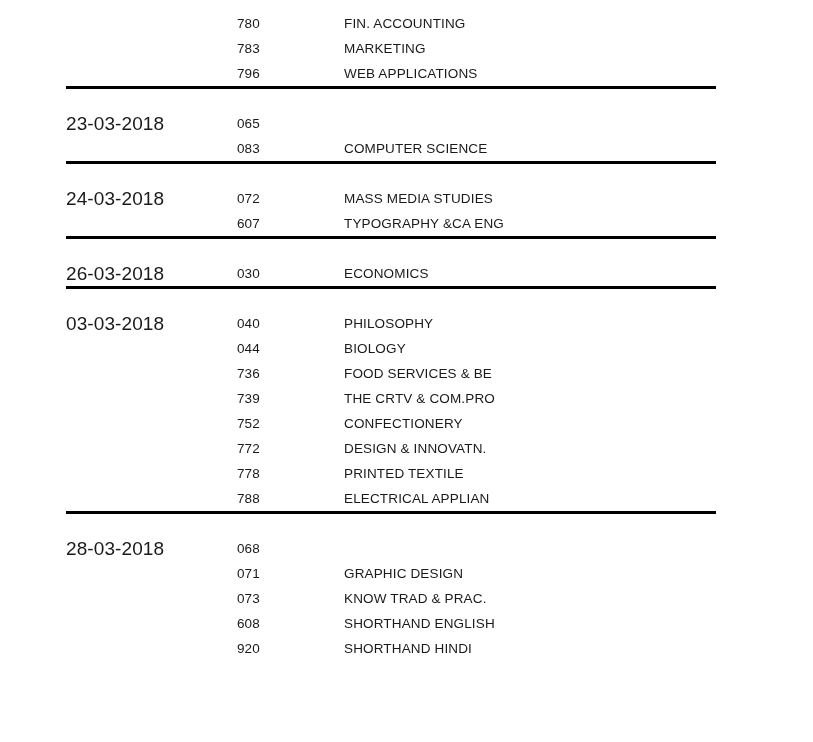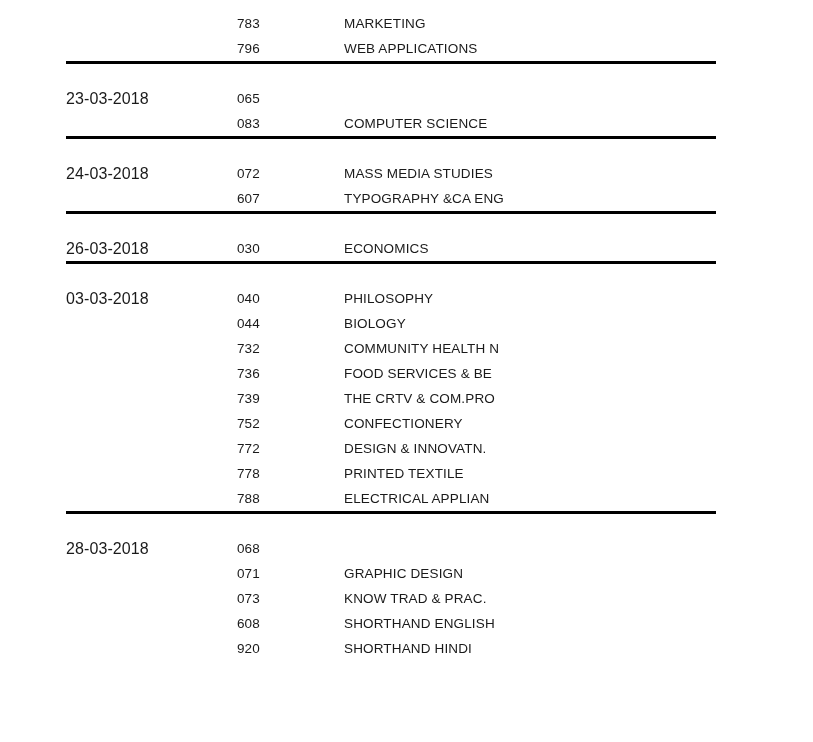--- a/index.html
+++ b/index.html
@@ -31,21 +31,21 @@
     position: relative;
     height: 25px;
     line-height: 25px;
     white-space: nowrap;
   }
 
   .cell-date {
     position: absolute;
     left: 66px;
     top: 0;
-    font-size: 16px;
+    font-size: 19px;
     letter-spacing: 0.1px;
     color: #1a1a1a;
   }
 
   .cell-code {
     position: absolute;
     left: 237px;
     top: 0;
     font-size: 13.5px;
     letter-spacing: 0.1px;
@@ -79,20 +79,25 @@
 </style>
 </head>
 <body>
 
 <div id="sheet">
   <div class="top-pad"></div>
   <div id="groups-container">
       <div class="group">
         <div class="row">
           <span class="cell-date"></span>
+          <span class="cell-code">780</span>
+          <span class="cell-subject">FIN. ACCOUNTING</span>
+        </div>
+        <div class="row">
+          <span class="cell-date"></span>
           <span class="cell-code">783</span>
           <span class="cell-subject">MARKETING</span>
         </div>
         <div class="row">
           <span class="cell-date"></span>
           <span class="cell-code">796</span>
           <span class="cell-subject">WEB APPLICATIONS</span>
         </div>
       </div>
       <div class="rule"></div>
@@ -139,25 +144,20 @@
           <span class="cell-code">040</span>
           <span class="cell-subject">PHILOSOPHY</span>
         </div>
         <div class="row">
           <span class="cell-date"></span>
           <span class="cell-code">044</span>
           <span class="cell-subject">BIOLOGY</span>
         </div>
         <div class="row">
           <span class="cell-date"></span>
-          <span class="cell-code">732</span>
-          <span class="cell-subject">COMMUNITY HEALTH N</span>
-        </div>
-        <div class="row">
-          <span class="cell-date"></span>
           <span class="cell-code">736</span>
           <span class="cell-subject">FOOD SERVICES &amp; BE</span>
         </div>
         <div class="row">
           <span class="cell-date"></span>
           <span class="cell-code">739</span>
           <span class="cell-subject">THE CRTV &amp; COM.PRO</span>
         </div>
         <div class="row">
           <span class="cell-date"></span>

